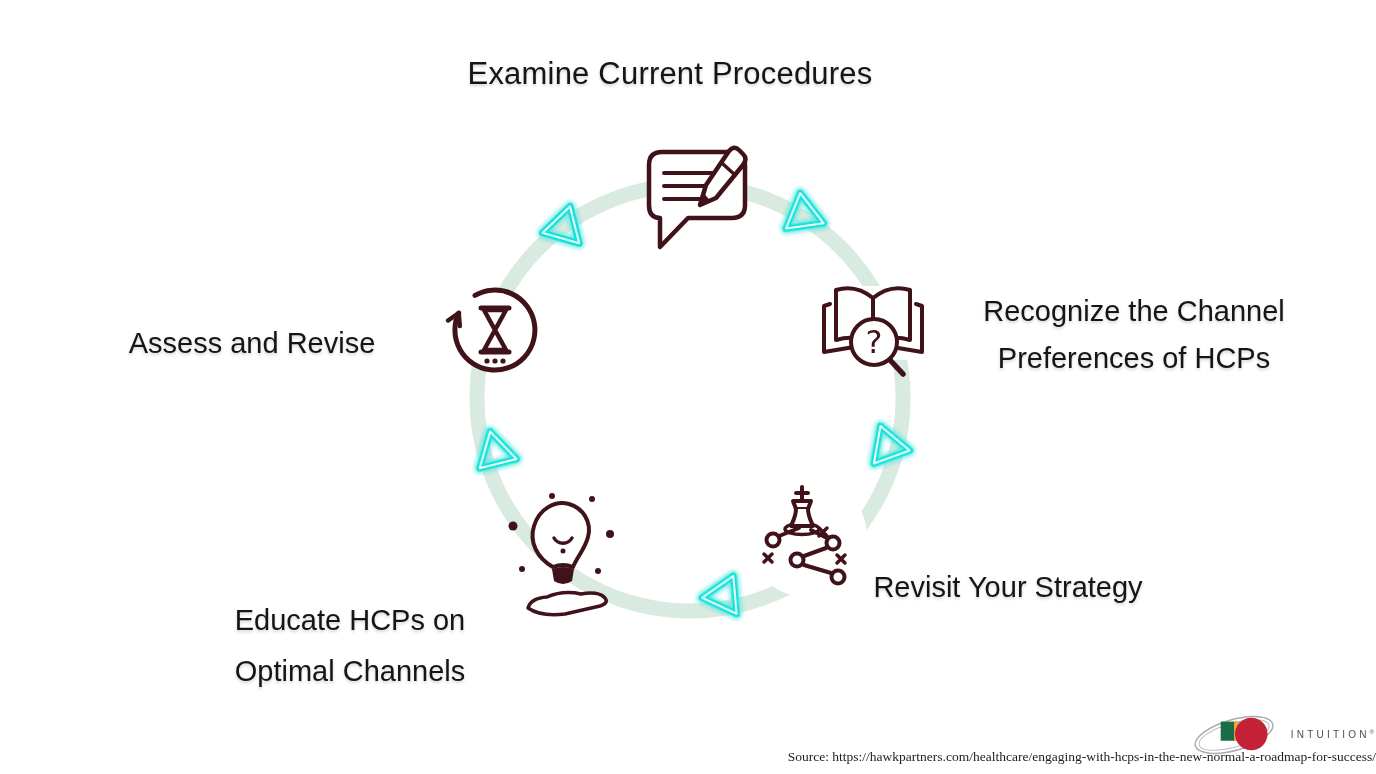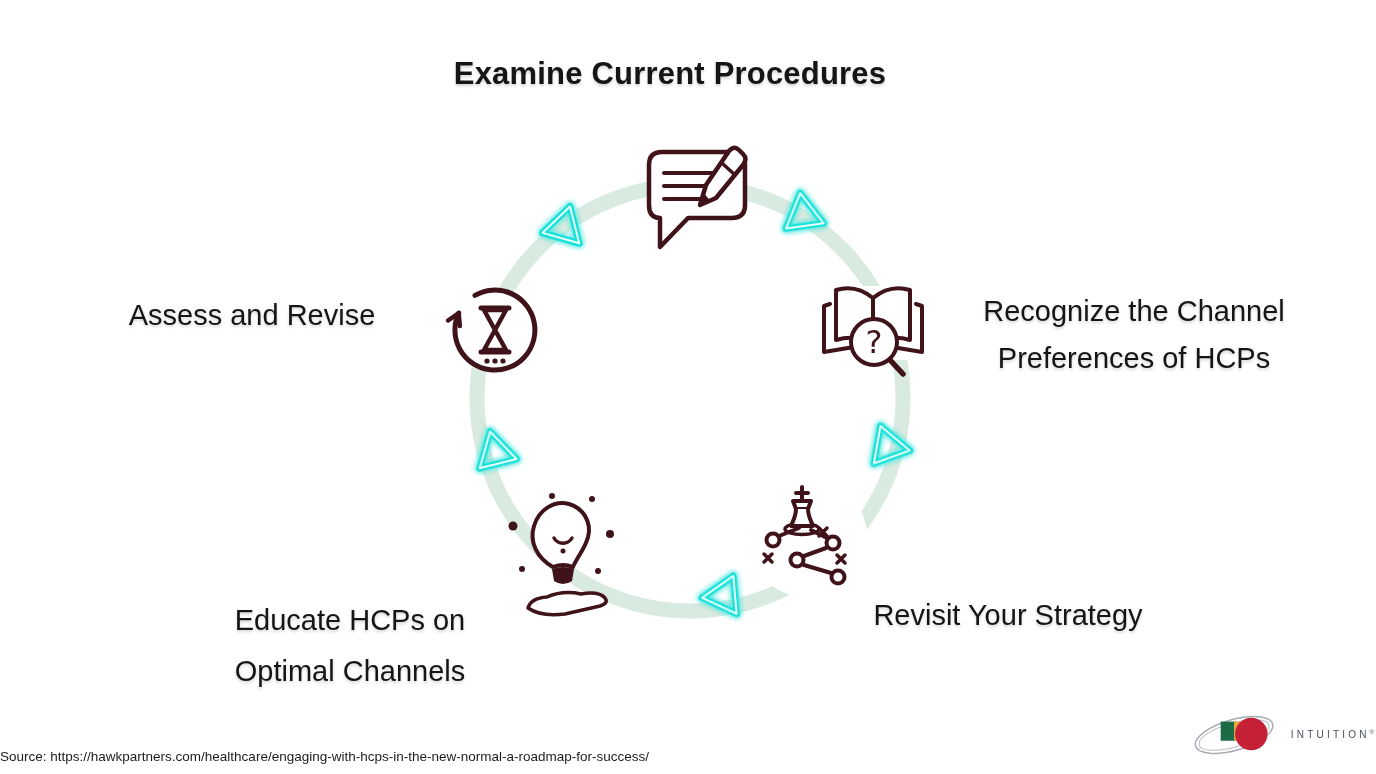--- a/index.html
+++ b/index.html
@@ -3,35 +3,35 @@
 <meta charset="utf-8">
 <style>
   html,body{margin:0;padding:0;}
   body{
     width:1376px;height:774px;position:relative;background:#ffffff;
     font-family:"Liberation Sans", sans-serif;overflow:hidden;
   }
   .abs{position:absolute;}
   .page-title{
     left:270px;top:56px;width:800px;text-align:center;
-    font-size:31px;font-weight:700;color:#151515;letter-spacing:.2px;
+    font-size:31px;font-weight:400;color:#151515;letter-spacing:.2px;
     text-shadow:0 2px 3px rgba(60,60,60,.22);
   }
   .step-label{
     font-size:29px;font-weight:500;color:#151515;text-align:center;
     text-shadow:0 2px 3px rgba(60,60,60,.22);line-height:47px;
   }
-  .label-assess{left:52px;top:292px;width:400px;}
+  .label-assess{left:52px;top:320px;width:400px;}
   .label-recognize{left:949px;top:288px;width:370px;}
   .label-educate{left:200px;top:595px;width:300px;line-height:51px;}
-  .label-revisit{left:808px;top:592px;width:400px;}
+  .label-revisit{left:808px;top:564px;width:400px;}
   .diagram{left:0;top:0;width:1376px;height:774px;}
   .source-line{
-    left:0;top:749px;width:1376px;text-align:left;
-    font-family:Liberation Sans, sans-serif;font-size:13.5px;color:#1c1c1c;
+    left:0;top:749px;width:1376px;text-align:right;
+    font-family:Liberation Serif, serif;font-size:13.5px;color:#1c1c1c;
   }
   .logo{
     left:1192px;top:706px;width:182px;height:58px;
     display:flex;align-items:center;gap:7px;
   }
   .logo-text{
     font-size:10px;font-weight:500;color:#474e5b;letter-spacing:3.2px;
     white-space:nowrap;
   }
   .logo-text sup{font-size:6px;letter-spacing:0;}

